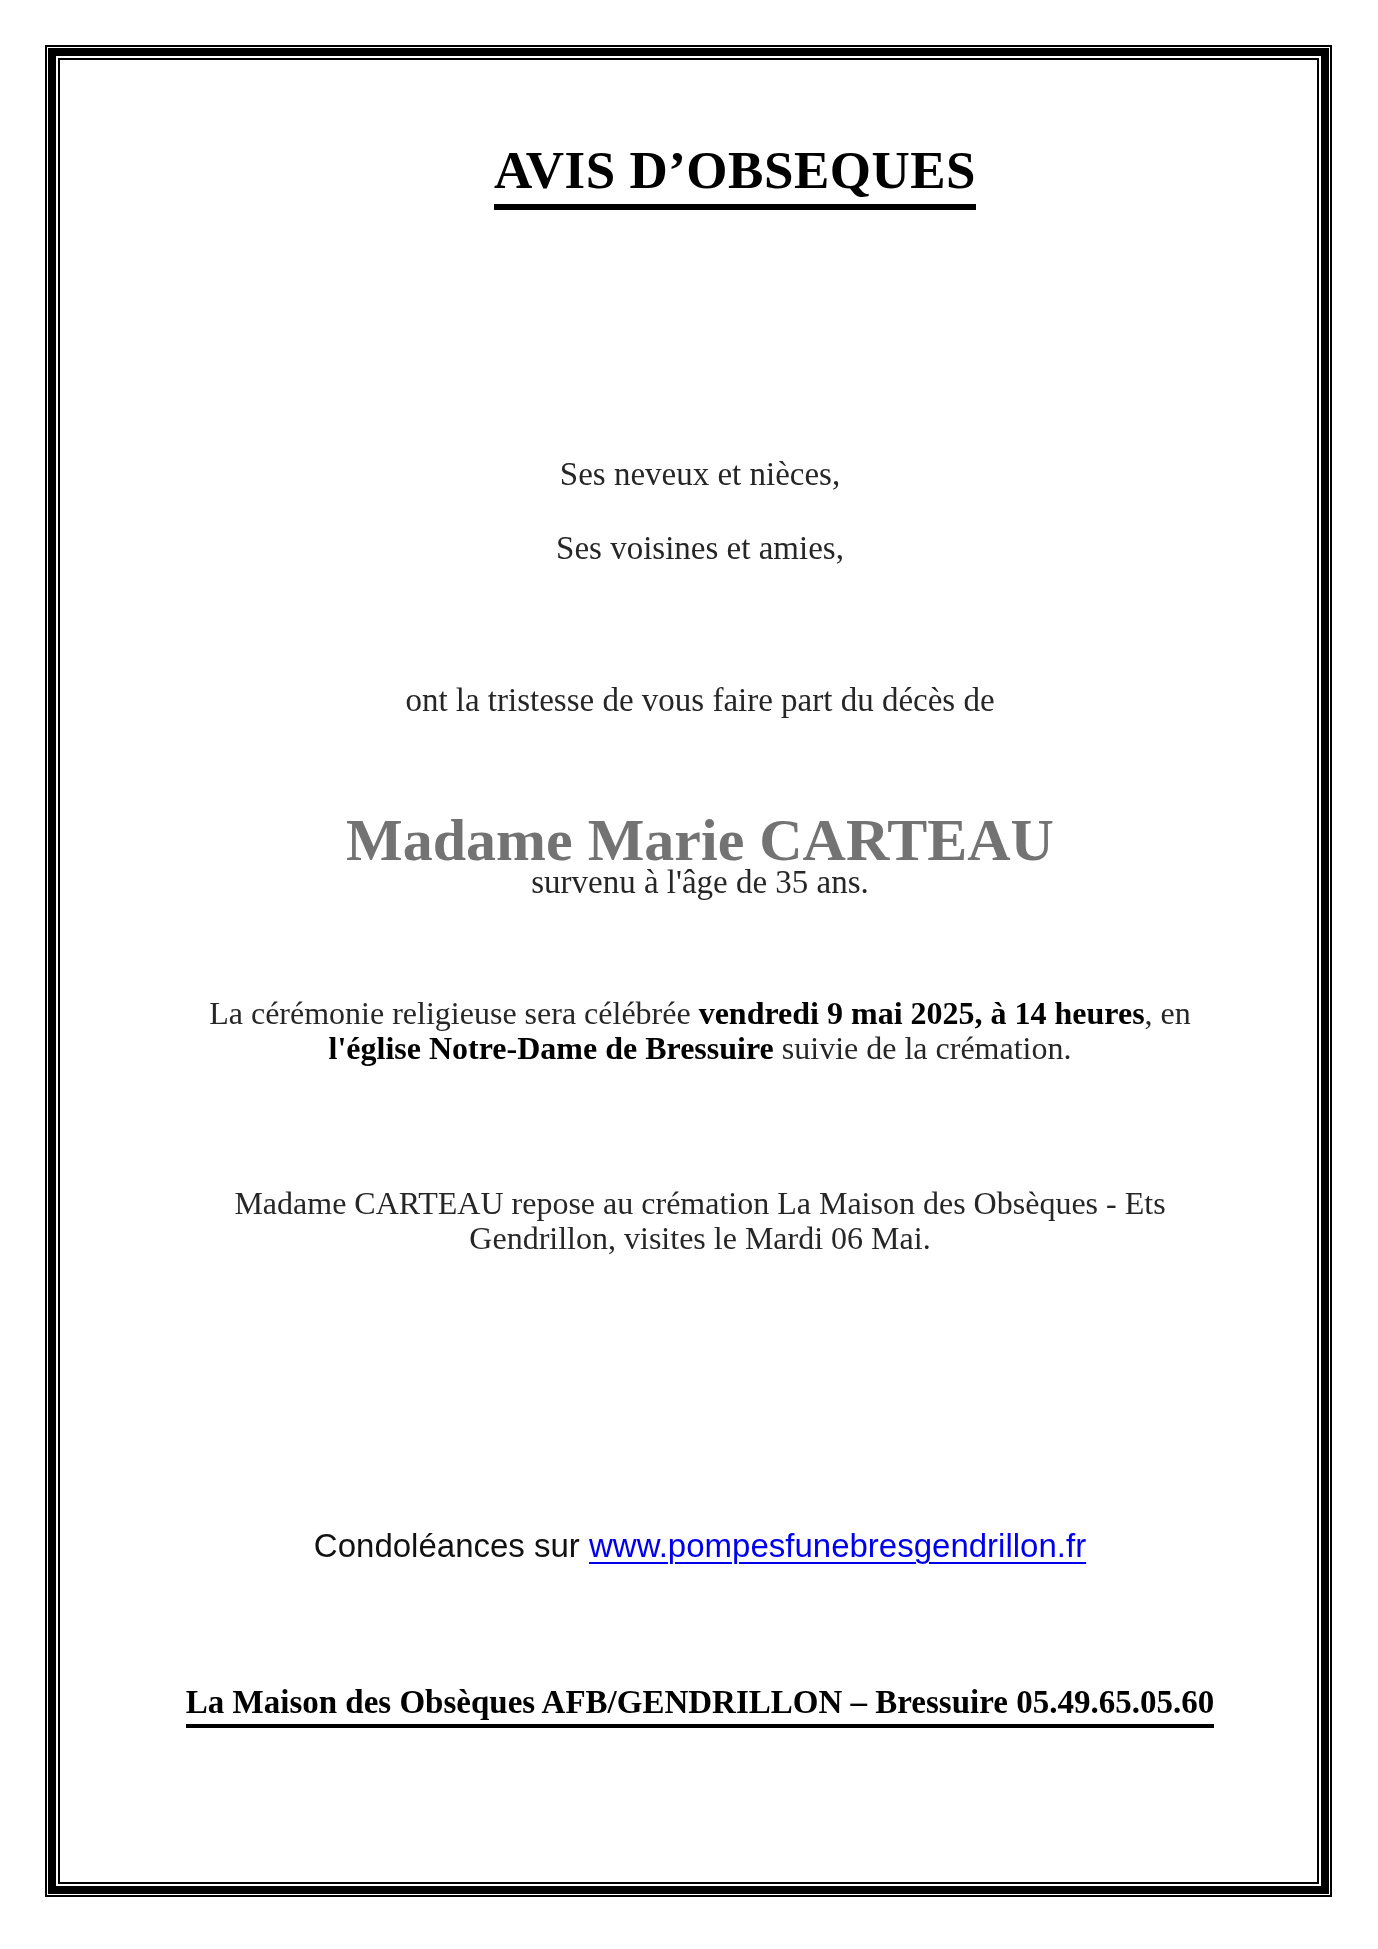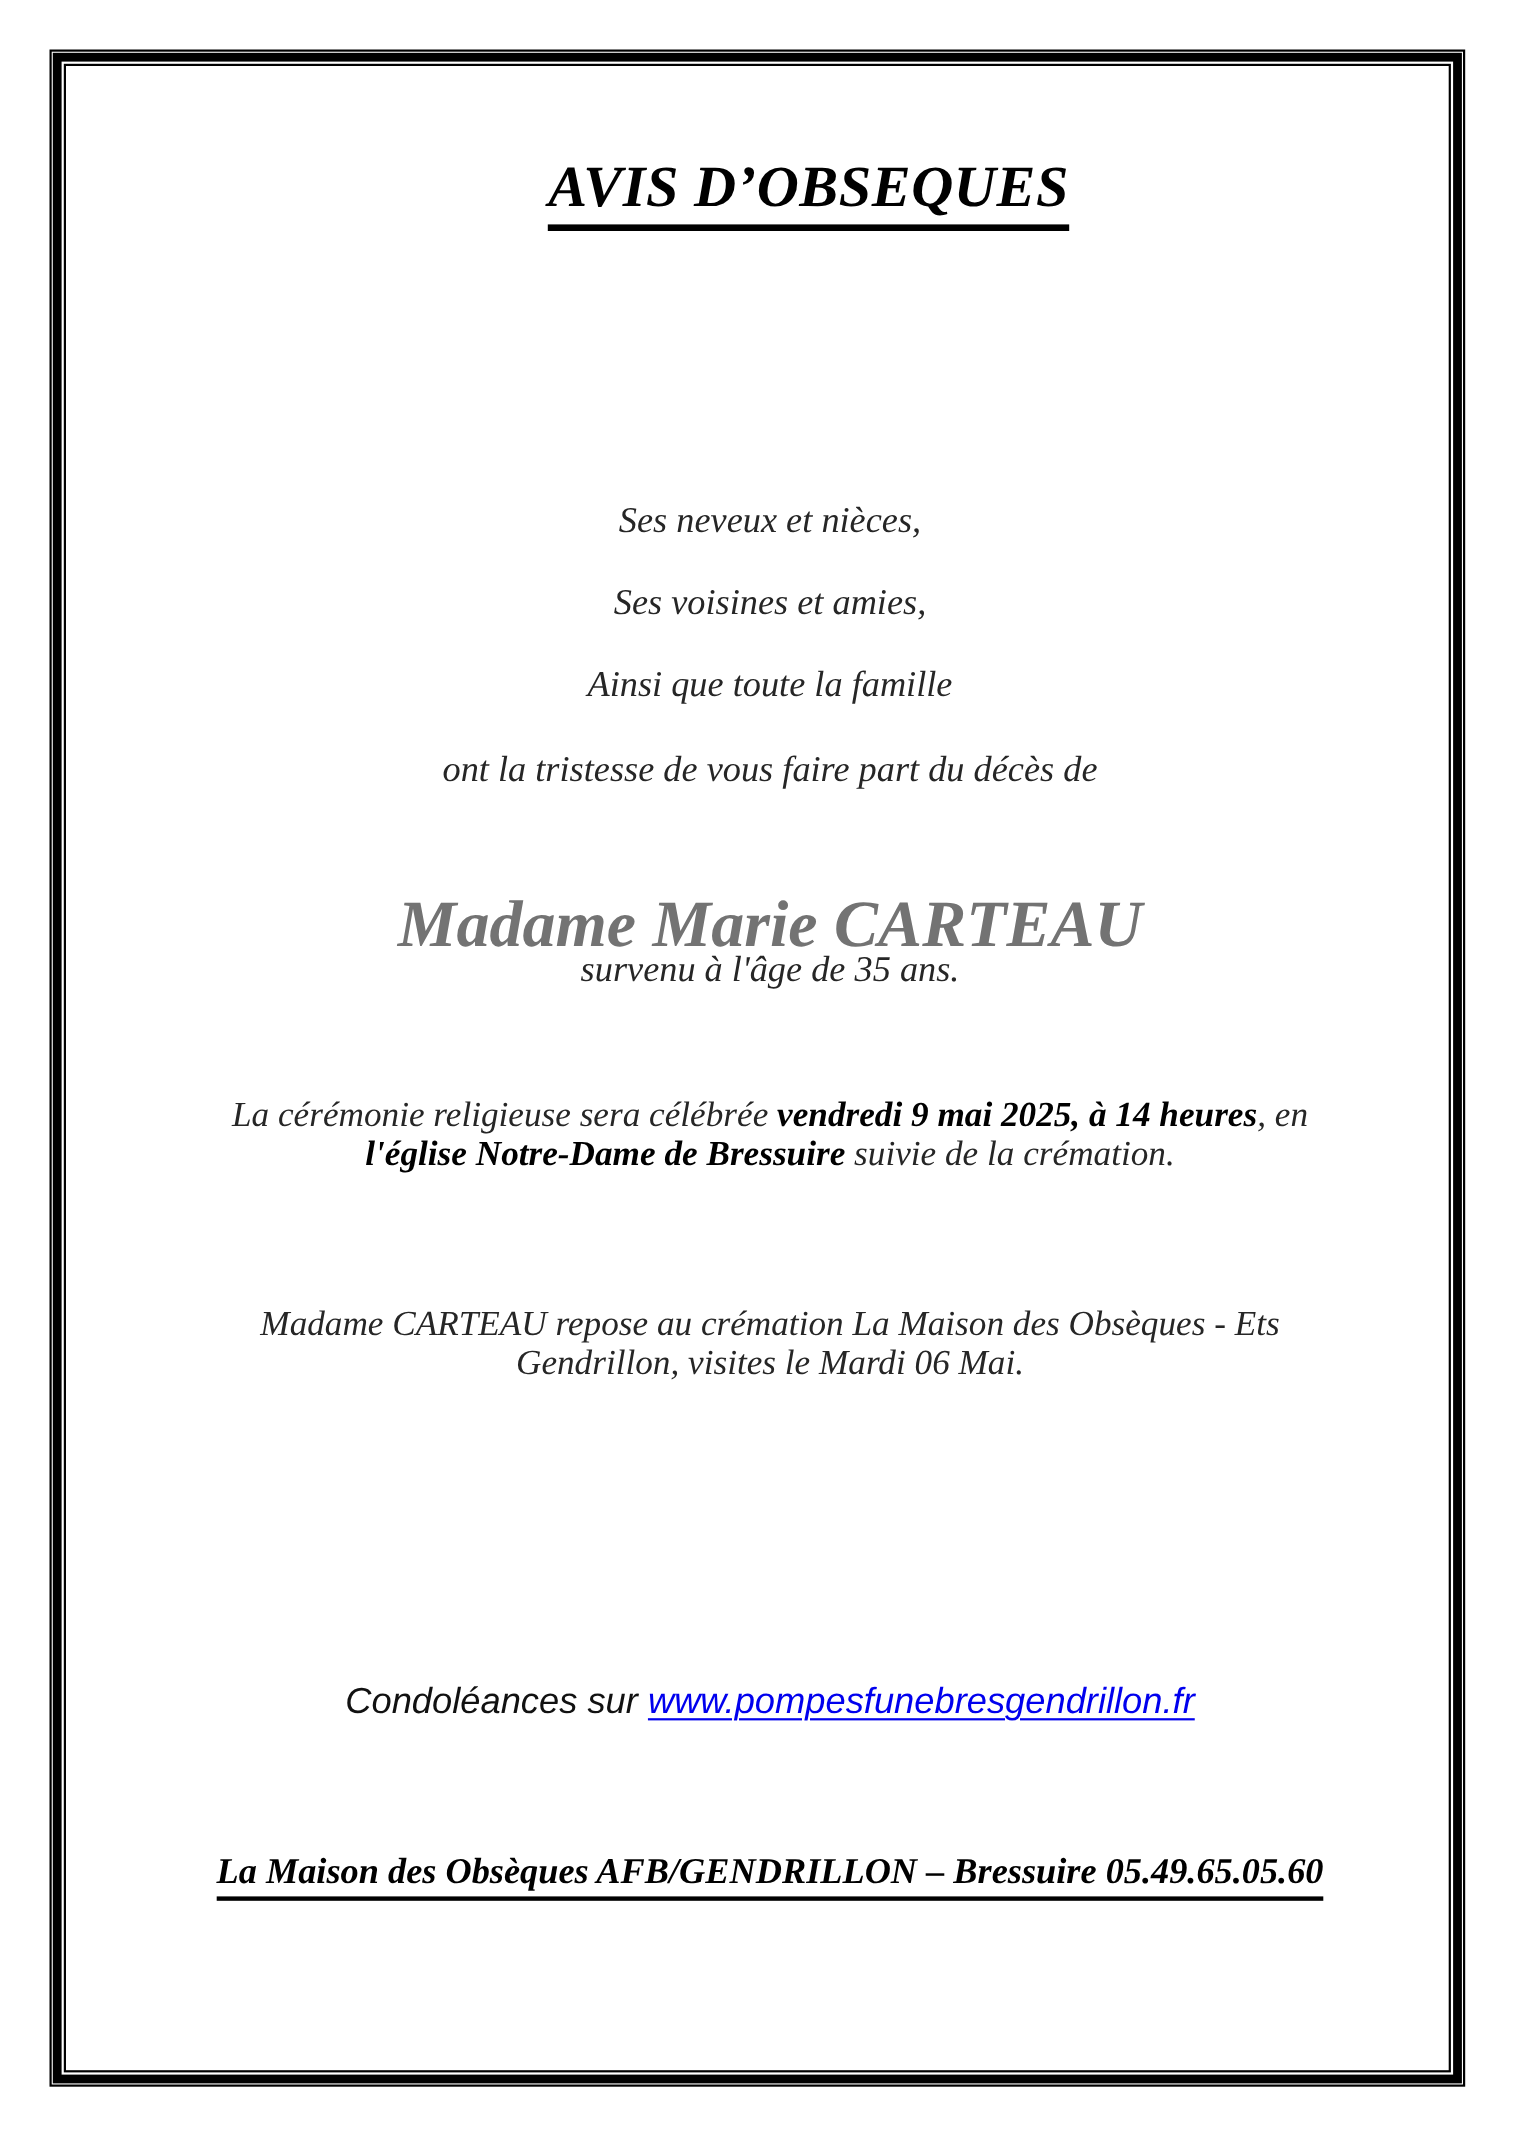--- a/index.html
+++ b/index.html
@@ -4,21 +4,20 @@
 <style>
   * { margin: 0; padding: 0; box-sizing: border-box; }
   html, body { background: #ffffff; }
   .page {
     position: relative;
     width: 1378px;
     height: 1949px;
     background: #ffffff;
     font-family: "Liberation Serif", serif;
     overflow: hidden;
-    font-style: italic;
   }
   
   .frame-outer {
     position: absolute;
     left: 45px; top: 45px;
     width: 1287px; height: 1852px;
     border: 2px solid #000;
   }
   .frame-mid {
     position: absolute;
@@ -126,21 +125,20 @@
 
   <div class="content">
 
     <div class="block doc-title">
       <span class="u">AVIS D’OBSEQUES</span>
     </div>
 
 
     <div class="block fam fam-1">Ses neveux et nièces,</div>
     <div class="block fam fam-2">Ses voisines et amies,</div>
-    <div class="block fam fam-3">Ainsi que toute la famille</div>
     <div class="block fam fam-4">ont la tristesse de vous faire part du décès de</div>
 
     <div class="block deceased-name">Madame Marie CARTEAU</div>
     <div class="block age-line">survenu à l'âge de 35 ans.</div>
 
     <div class="block para ceremony">
       <span>La cérémonie religieuse sera célébrée</span>
       <b>vendredi 9 mai 2025, à 14 heures</b><span>, en</span><br>
       <b>l'église Notre-Dame de Bressuire</b>
       <span>suivie de la crémation.</span>

